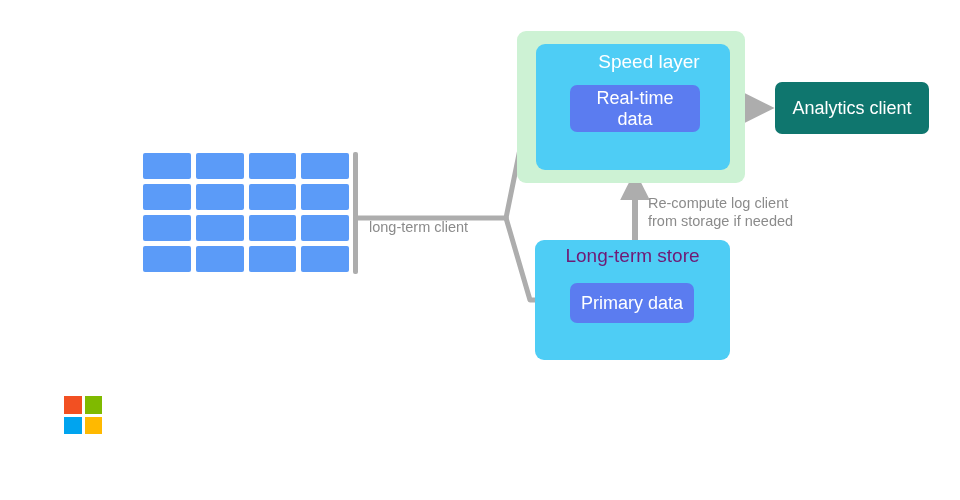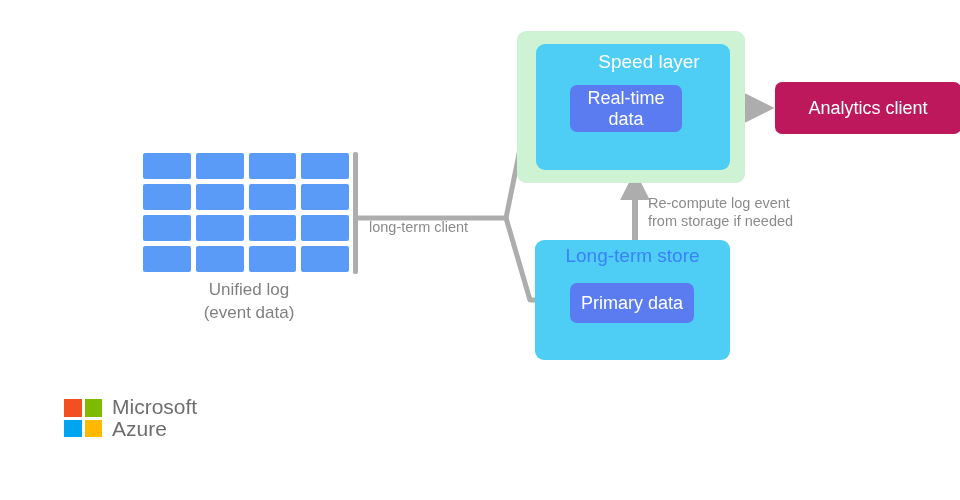--- a/index.html
+++ b/index.html
@@ -107,21 +107,21 @@
     top: 51px;
     width: 194px;
     text-align: center;
     color: #ffffff;
     font-size: 19px;
   }
   #realtime-views-box {
     position: absolute;
     left: 570px;
     top: 85px;
-    width: 112px;
+    width: 130px;
     height: 47px;
     background: #5b7cf0;
     border-radius: 7px;
     display: flex;
     align-items: center;
     justify-content: center;
   }
   #realtime-views-label {
     color: #ffffff;
     font-size: 18px;
@@ -139,21 +139,21 @@
     height: 120px;
     background: #4ecdf5;
     border-radius: 9px;
   }
   #longterm-store-title {
     position: absolute;
     left: 535px;
     top: 245px;
     width: 195px;
     text-align: center;
-    color: #3b82f6;
+    color: #701a75;
     font-size: 19px;
   }
   #primary-data-box {
     position: absolute;
     left: 570px;
     top: 283px;
     width: 124px;
     height: 40px;
     background: #5b7cf0;
     border-radius: 7px;
@@ -165,23 +165,23 @@
     color: #ffffff;
     font-size: 18px;
     text-align: center;
   }
 
   
   #analytics-client-box {
     position: absolute;
     left: 775px;
     top: 82px;
-    width: 186px;
+    width: 154px;
     height: 52px;
-    background: #be185d;
+    background: #0f766e;
     border-radius: 7px;
     display: flex;
     align-items: center;
     justify-content: center;
   }
   #analytics-client-label {
     color: #ffffff;
     font-size: 18px;
   }
 
@@ -229,24 +229,20 @@
     <span class="log-cell"></span>
     <span class="log-cell"></span>
     <span class="log-cell"></span>
     <span class="log-cell"></span>
     <span class="log-cell"></span>
     <span class="log-cell"></span>
   </div>
 
   <div id="log-bus-bar"></div>
 
-  <div id="unified-log-caption">
-    <span class="cap-line">Unified log</span>
-    <span class="cap-line">(event data)</span>
-  </div>
 
   <svg id="connectors" viewBox="0 0 960 500" xmlns="http://www.w3.org/2000/svg">
     <defs>
       <marker id="arrowhead" markerWidth="5" markerHeight="5" refX="3.4" refY="2.5" orient="auto">
         <path d="M0,0 L5,2.5 L0,5 z" fill="#adadad"></path>
       </marker>
     </defs>
 
     <path d="M356,218 L506,218" stroke="#adadad" stroke-width="5" fill="none" stroke-linecap="round"></path>
 
@@ -257,21 +253,21 @@
     <path d="M731,108 L765,108" stroke="#adadad" stroke-width="6" fill="none" marker-end="url(#arrowhead)"></path>
 
     <path d="M635,242 L635,180" stroke="#adadad" stroke-width="6" fill="none" marker-end="url(#arrowhead)"></path>
   </svg>
 
   <div class="edge-label" id="mirror-label">
     <span class="lbl-line">long-term client</span>
   </div>
 
   <div class="edge-label" id="recompute-label">
-    <span class="lbl-line">Re-compute log event</span>
+    <span class="lbl-line">Re-compute log client</span>
     <span class="lbl-line">from storage if needed</span>
   </div>
 
   <div id="speed-layer-group"></div>
   <div id="speed-layer-box"></div>
   <div id="speed-layer-title">Speed layer</div>
 
   <div id="realtime-views-box">
     <span id="realtime-views-label">
       <span class="lbl-line">Real-time</span>
@@ -290,19 +286,15 @@
     <span id="analytics-client-label">Analytics client</span>
   </div>
 
   <div id="azure-logo">
     <div id="azure-logo-mark">
       <span class="logo-sq" style="background:#f25022"></span>
       <span class="logo-sq" style="background:#7fba00"></span>
       <span class="logo-sq" style="background:#00a4ef"></span>
       <span class="logo-sq" style="background:#ffb900"></span>
     </div>
-    <div id="azure-logo-text">
-      <span class="logo-line">Microsoft</span>
-      <span class="logo-line">Azure</span>
-    </div>
   </div>
 
 </div>
 
 </body></html>

